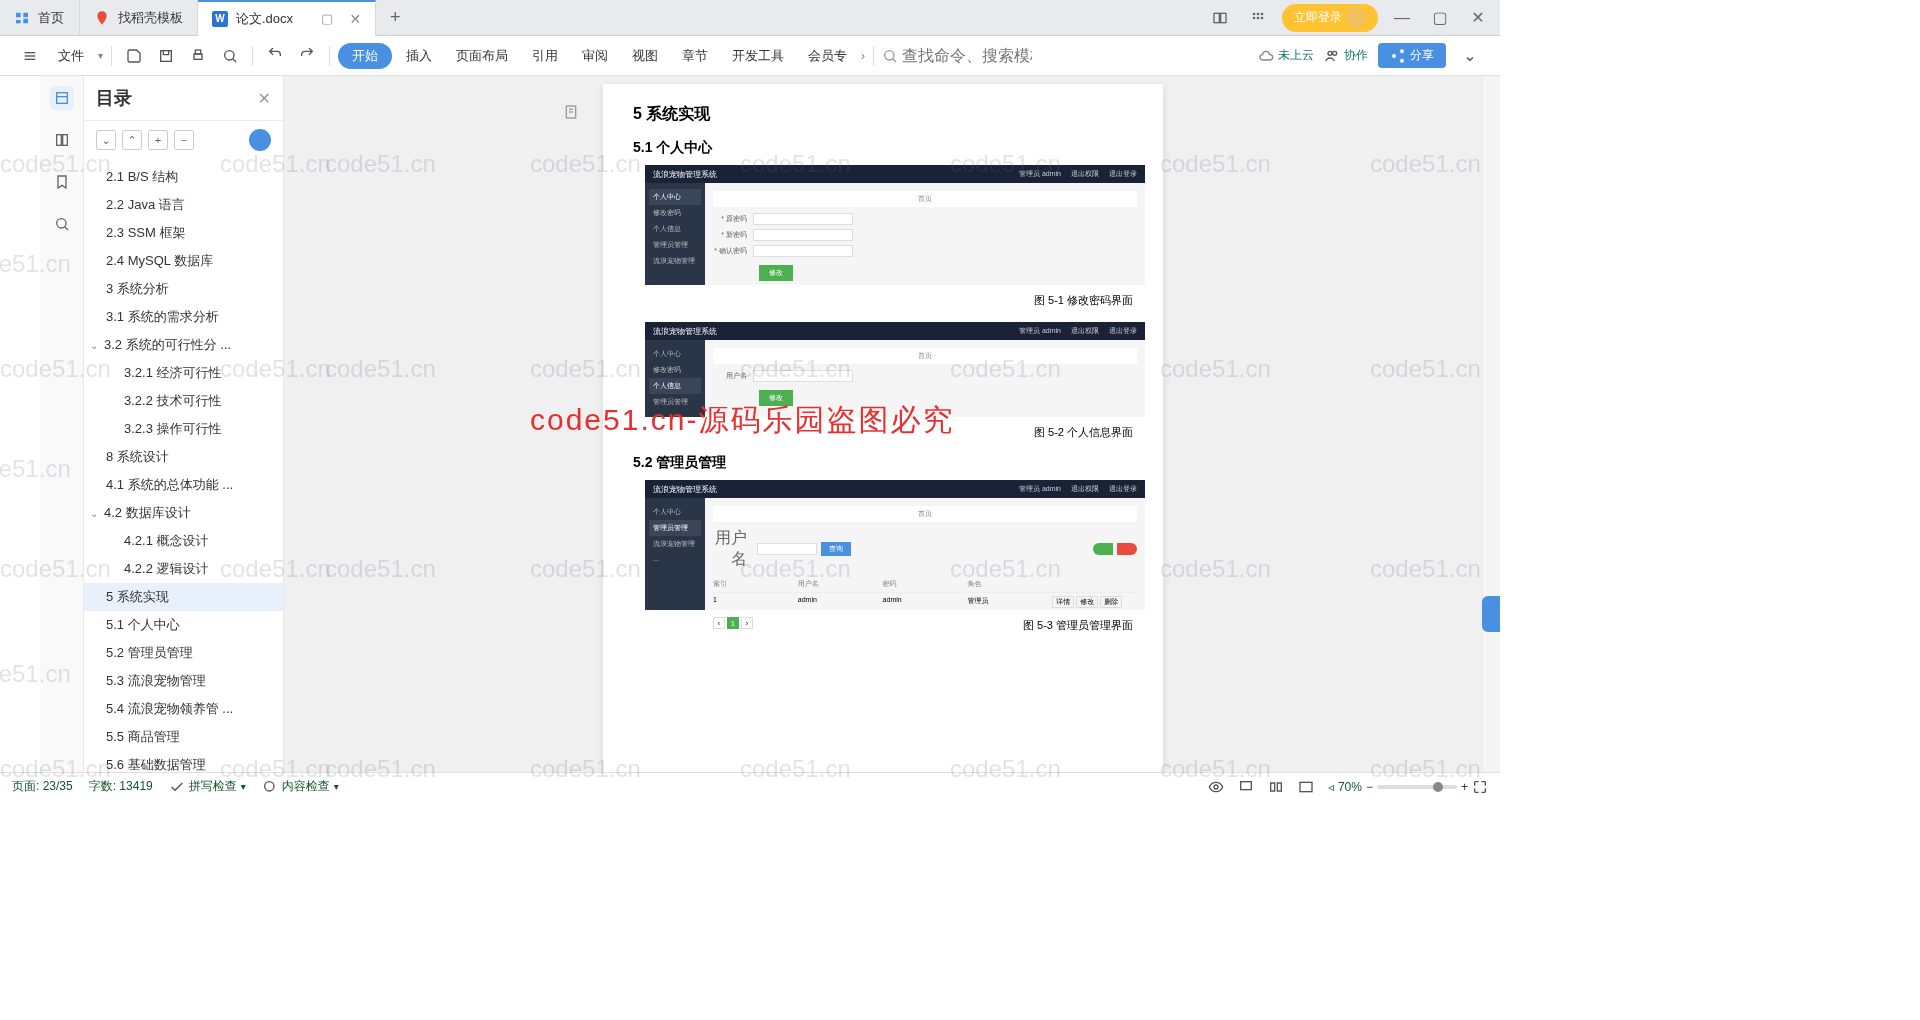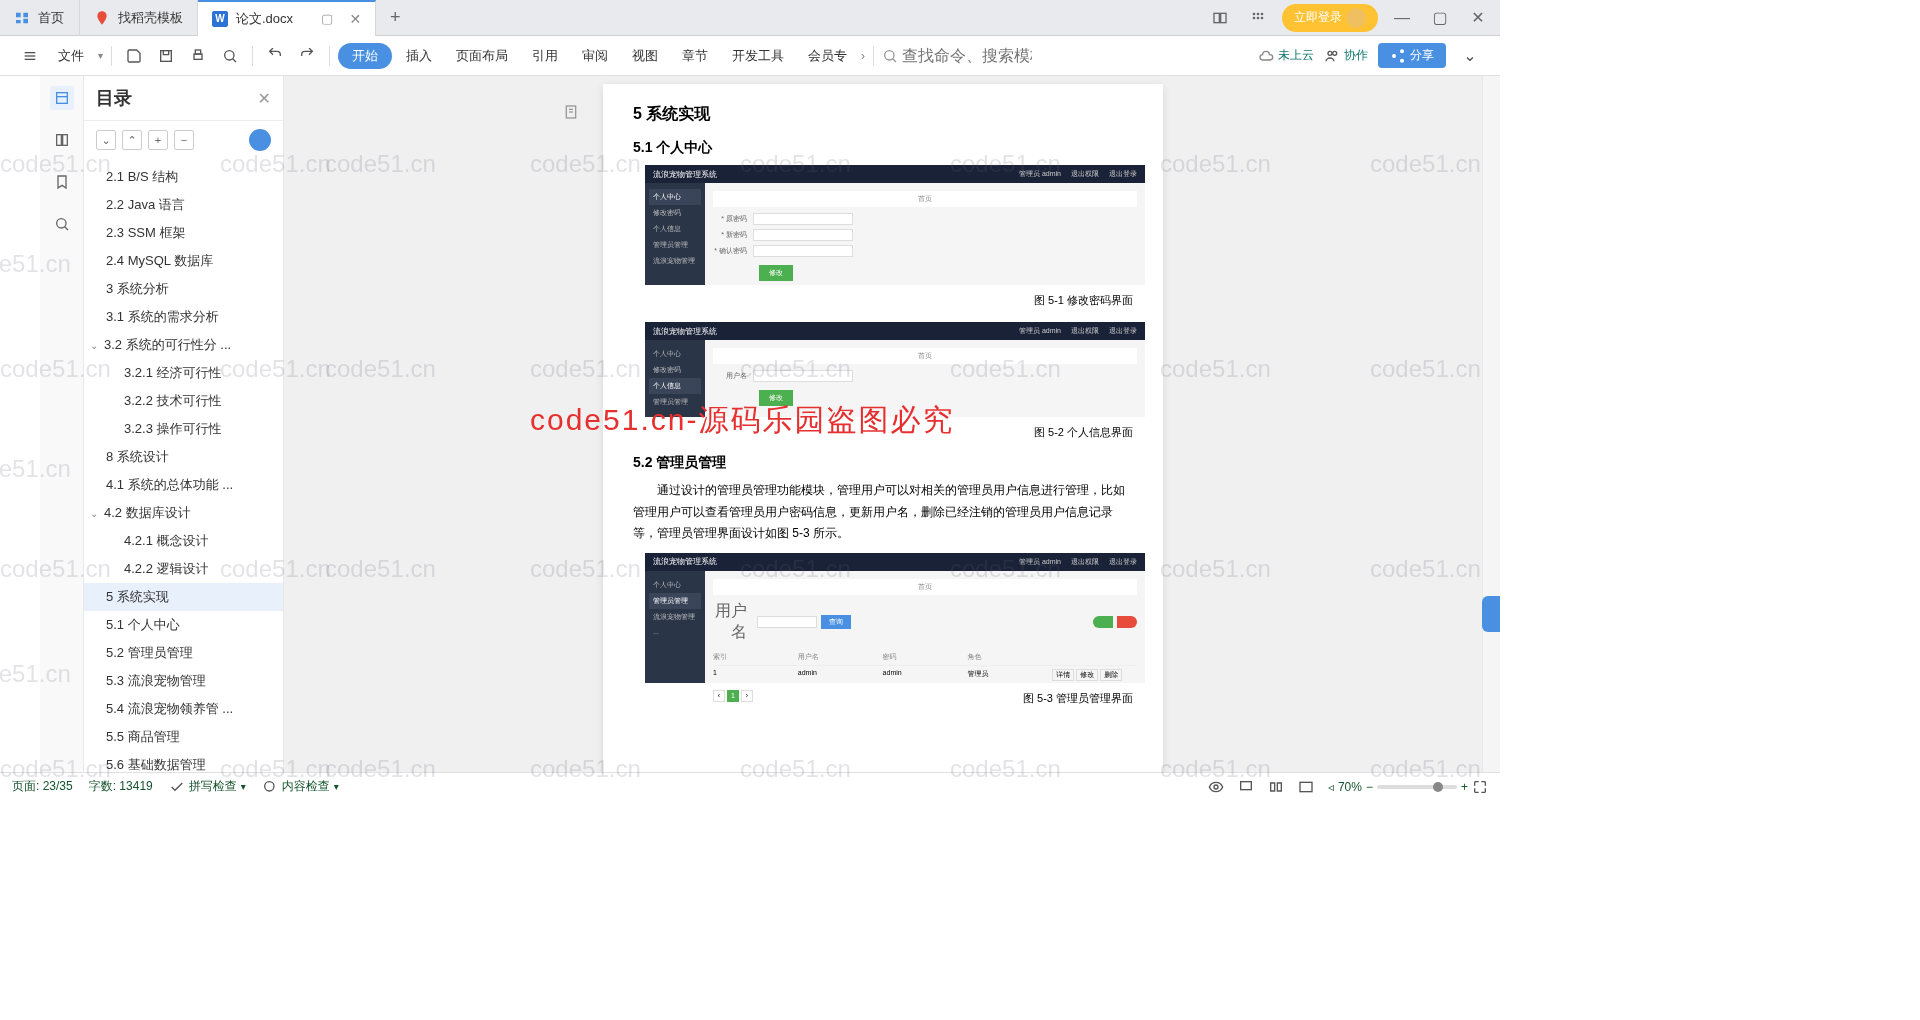--- a/index.html
+++ b/index.html
@@ -434,21 +434,20 @@
                   <span class="fig-form-input"></span>
                 </div>
               <span class="fig-btn-green">修改</span>
             </div>
           </div>
         </div>
       </div>
       <div class="doc-caption">图 5-2 个人信息界面</div>
 
       <div class="doc-h2">5.2 管理员管理</div>
-      <p class="doc-p">通过设计的管理员管理功能模块，管理用户可以对相关的管理员用户信息进行管理，比如管理用户可以查看管理员用户密码信息，更新用户名，删除已经注销的管理员用户信息记录等，管理员管理界面设计如图 5-3 所示。</p>
 
       <div class="doc-fig">
         <div class="doc-fig-img" style="height:130px">
           <div class="fig-header">
               <span>流浪宠物管理系统</span>
               <span class="fig-header-right">
                 <span>管理员 admin</span>
                 <span>退出权限</span>
                 <span>退出登录</span>
               </span>

